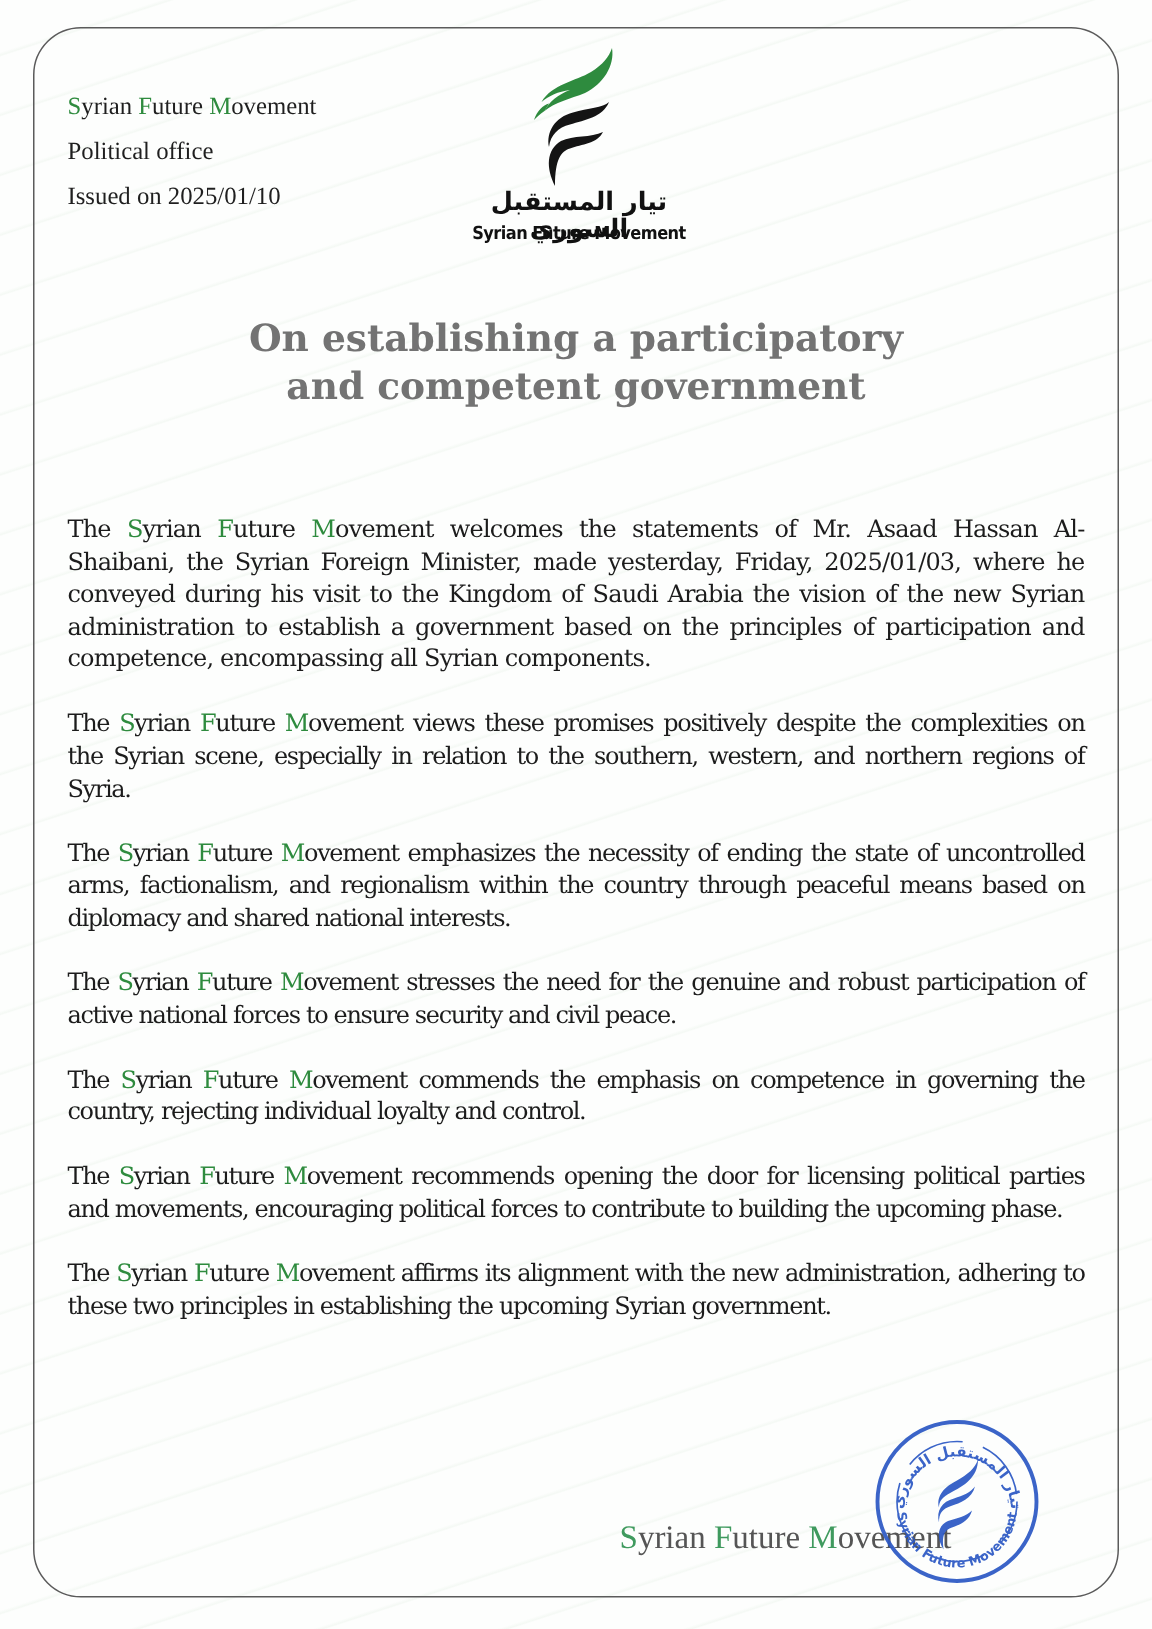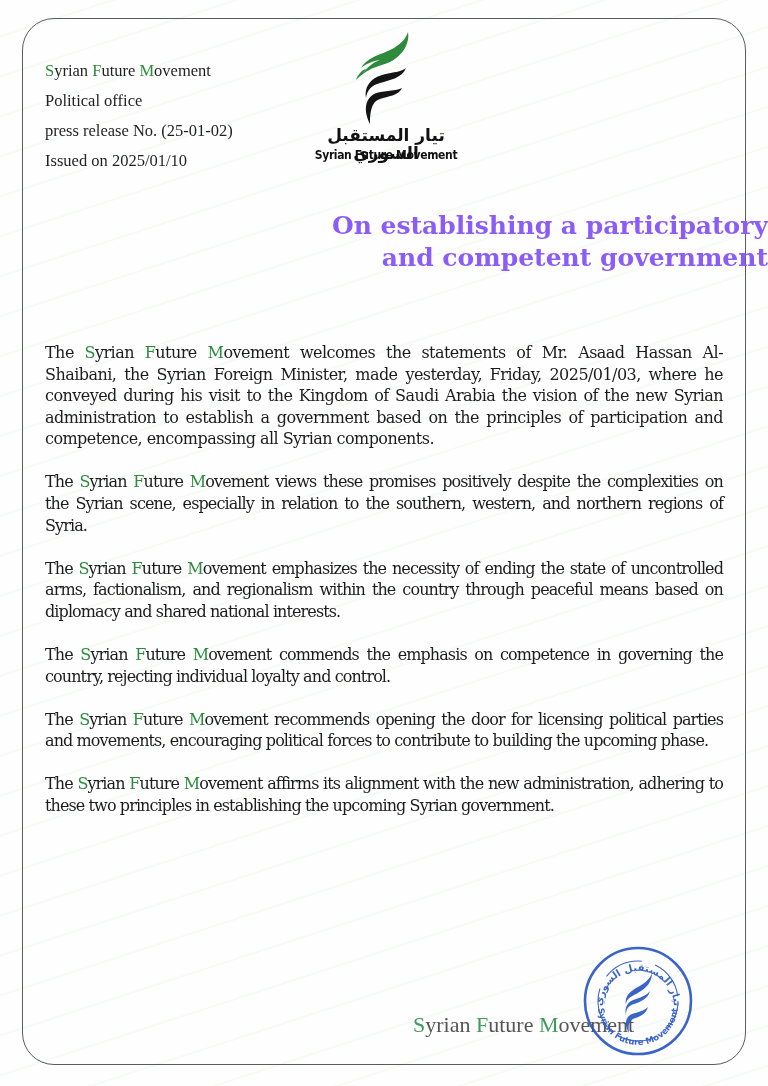--- a/index.html
+++ b/index.html
@@ -76,26 +76,26 @@
     font-size: 12px;
     letter-spacing: -0.4px;
     transform: scaleX(0.9);
     color: #111;
   }
   .title {
     position: absolute;
     left: 0;
     width: 768px;
     top: 210px;
-    text-align: right;
+    text-align: center;
     font-family: "DejaVu Serif", serif;
     font-weight: bold;
     font-size: 25px;
     line-height: 32px;
-    color: #8b5cf6;
+    color: #737373;
   }
   .body-text {
     position: absolute;
     left: 45px;
     width: 678px;
     top: 342px;
     font-family: "DejaVu Serif", serif;
     font-size: 16px;
     line-height: 21.6px;
     color: #1c1c1c;
@@ -129,21 +129,20 @@
 </style>
 </head>
 <body>
 
 <div class="watermark"></div>
 <div class="frame"></div>
 
 <div class="header-info">
   <div><span class="g">S</span><span>yrian </span><span class="g">F</span><span>uture </span><span class="g">M</span><span>ovement</span></div>
   <div>Political office</div>
-  <div>press release No. (25-01-02)</div>
   <div>Issued on 2025/01/10</div>
 </div>
 
 <div class="logo">
   <svg width="72" height="96" viewBox="0 0 72 96">
 
     <path d="M58 2 C 60 14, 52 26, 40 32 C 30 36, 20 38, 13 44 C 16 38, 22 33, 30 30 C 22 31, 16 34, 11 38 C 18 26, 34 24, 44 18 C 52 13, 56 8, 58 2 Z" fill="#2e8b3e"></path>
     <path d="M13 44 C 10 46, 8 48, 6 50 C 8 44, 12 40, 16 39 Z" fill="#2e8b3e"></path>
 
     <path d="M56 38 C 52 48, 40 50, 30 53 C 22 55, 17 60, 16 68 C 14 58, 20 48, 32 45 C 42 42, 52 42, 56 38 Z" fill="#141414"></path>
@@ -155,20 +154,21 @@
 
 <div class="title">
   <div>On establishing a participatory</div>
   <div>and competent government</div>
 </div>
 
 <div class="body-text">
   <p><span>The </span><span class="g">S</span><span>yrian </span><span class="g">F</span><span>uture </span><span class="g">M</span><span>ovement </span><span>welcomes the statements of Mr. Asaad Hassan Al-Shaibani, the Syrian Foreign Minister, made yesterday, Friday, 2025/01/03, where he conveyed during his visit to the Kingdom of Saudi Arabia the vision of the new Syrian administration to establish a government based on the principles of participation and competence, encompassing all Syrian components.</span></p>
   <p class="condensed"><span>The </span><span class="g">S</span><span>yrian </span><span class="g">F</span><span>uture </span><span class="g">M</span><span>ovement </span><span>views these promises positively despite the complexities on the Syrian scene, especially in relation to the southern, western, and northern regions of Syria.</span></p>
   <p class="condensed"><span>The </span><span class="g">S</span><span>yrian </span><span class="g">F</span><span>uture </span><span class="g">M</span><span>ovement </span><span>emphasizes the necessity of ending the state of uncontrolled arms, factionalism, and regionalism within the country through peaceful means based on diplomacy and shared national interests.</span></p>
+  <p class="condensed"><span>The </span><span class="g">S</span><span>yrian </span><span class="g">F</span><span>uture </span><span class="g">M</span><span>ovement </span><span>stresses the need for the genuine and robust participation of active national forces to ensure security and civil peace.</span></p>
   <p class="condensed"><span>The </span><span class="g">S</span><span>yrian </span><span class="g">F</span><span>uture </span><span class="g">M</span><span>ovement </span><span>commends the emphasis on competence in governing the country, rejecting individual loyalty and control.</span></p>
   <p class="condensed"><span>The </span><span class="g">S</span><span>yrian </span><span class="g">F</span><span>uture </span><span class="g">M</span><span>ovement </span><span>recommends opening the door for licensing political parties and movements, encouraging political forces to contribute to building the upcoming phase.</span></p>
   <p class="condensed"><span>The </span><span class="g">S</span><span>yrian </span><span class="g">F</span><span>uture </span><span class="g">M</span><span>ovement </span><span>affirms its alignment with the new administration, adhering to these two principles in establishing the upcoming Syrian government.</span></p>
 </div>
 
 <div class="footer-sig"><span class="g">S</span><span>yrian </span><span class="g">F</span><span>uture </span><span class="g">M</span><span>ovement</span></div>
 
 <div class="stamp">
   <svg width="112" height="112" viewBox="0 0 112 112">
     <defs>

